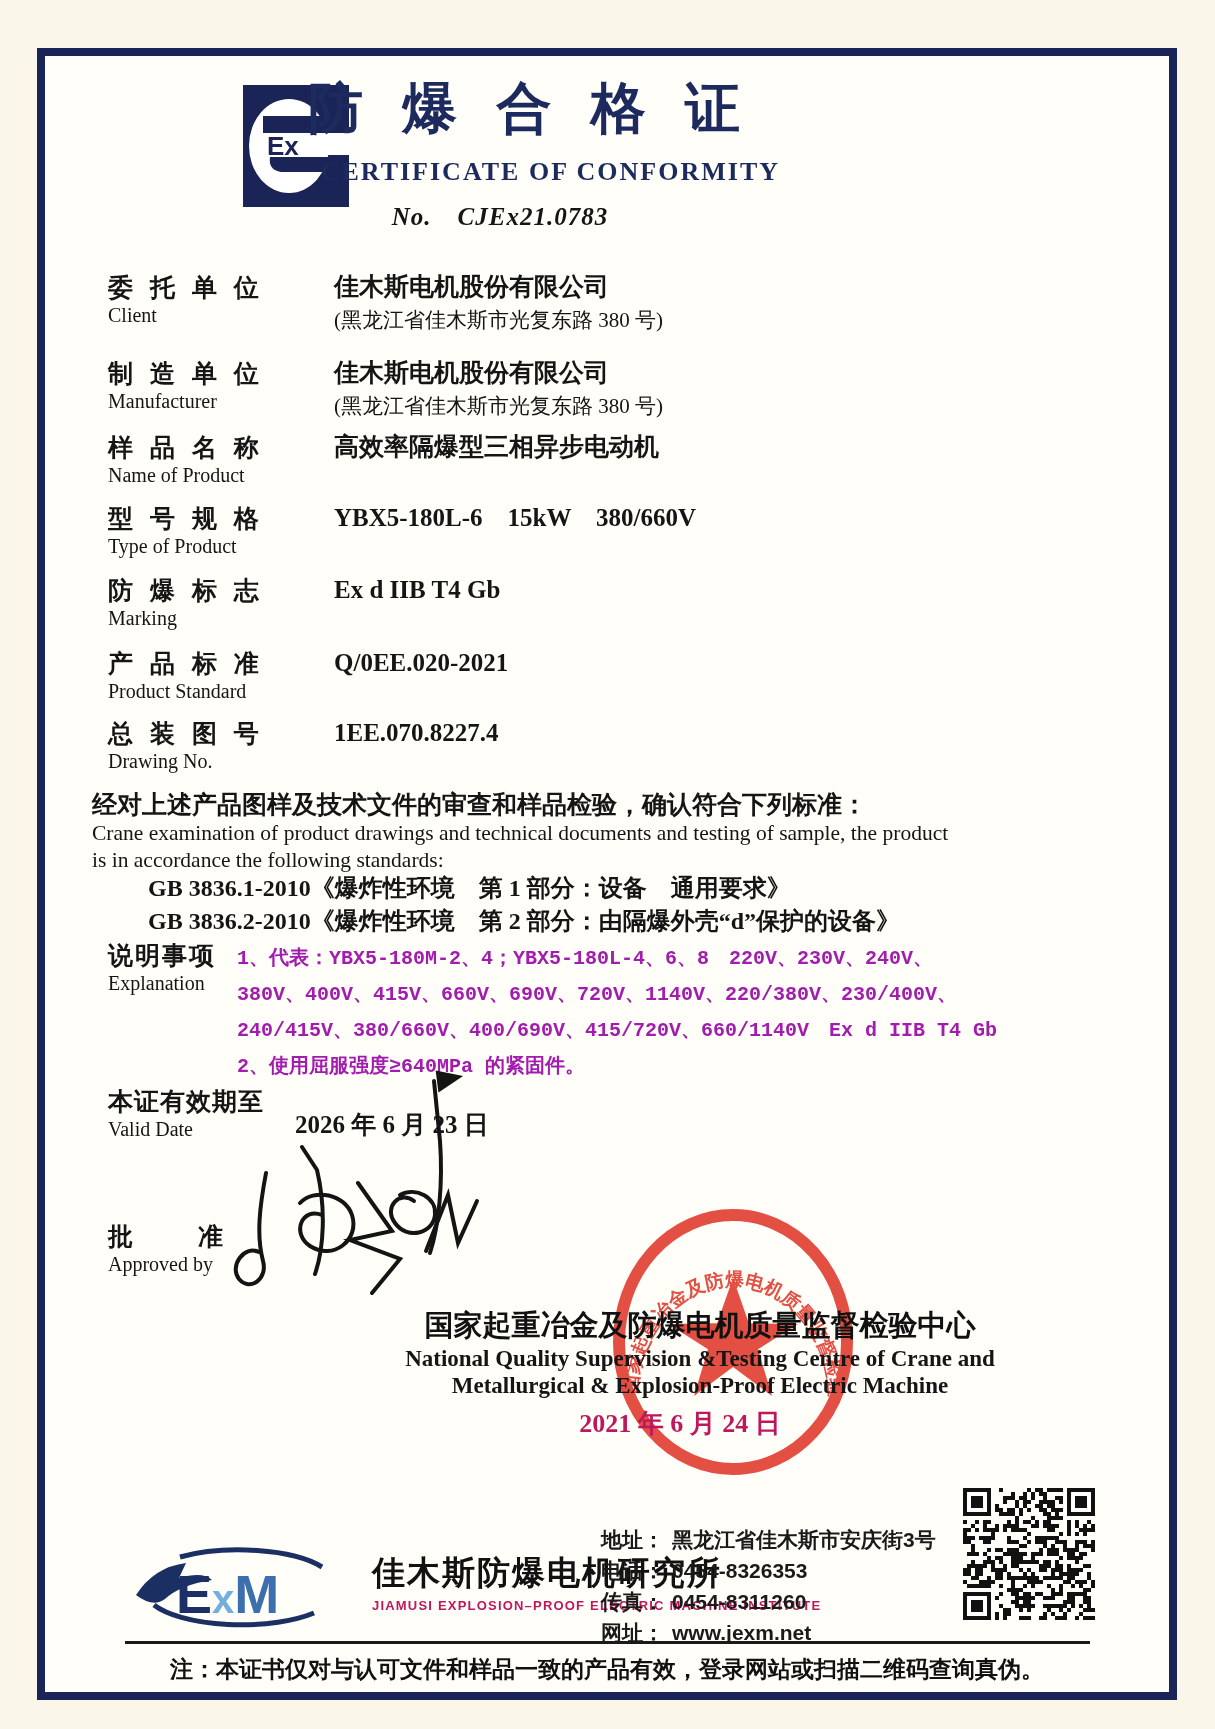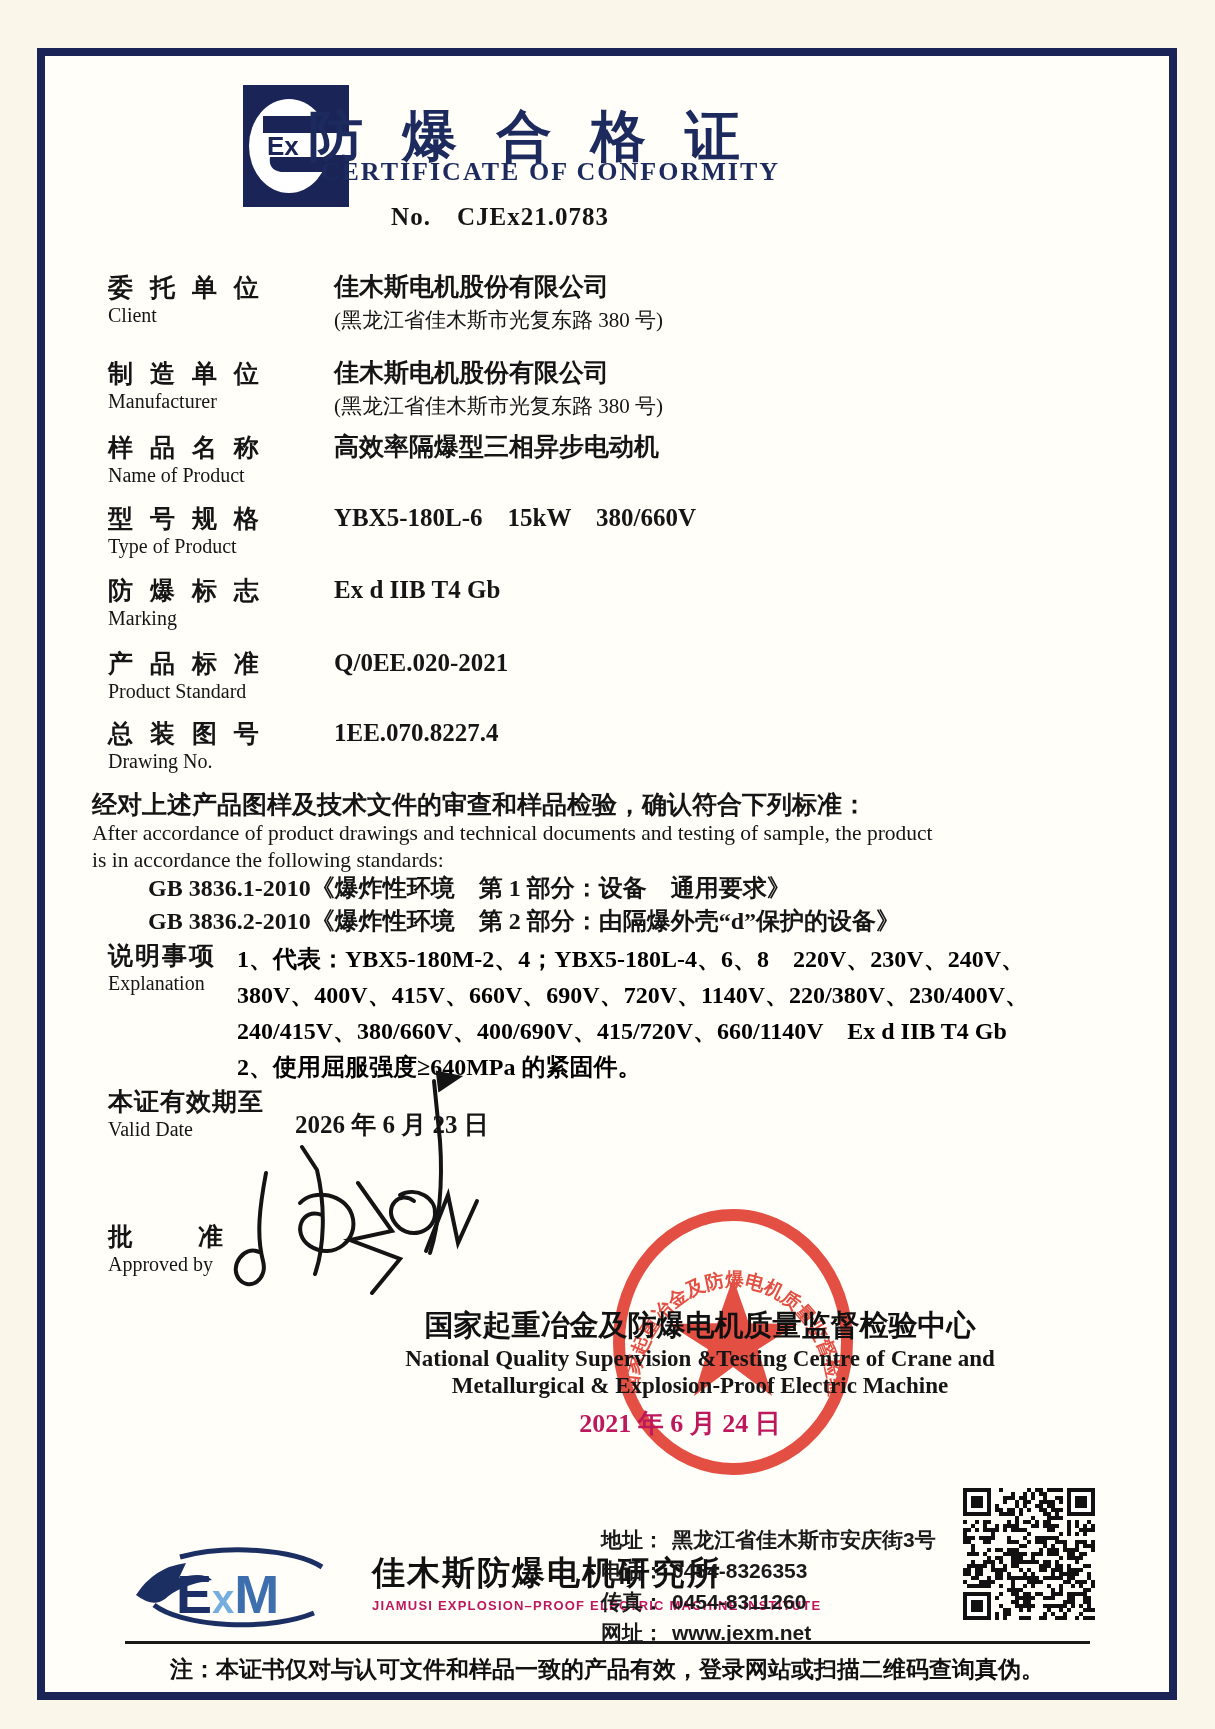--- a/index.html
+++ b/index.html
@@ -2,32 +2,32 @@
 <html><head>
 <meta charset="utf-8">
 <style>
   html,body{margin:0;padding:0;}
   body{background:#e8e6da;font-family:"Liberation Serif",serif;}
   .page{position:relative;width:1215px;height:1729px;background:#faf7ea;margin:0 auto;overflow:hidden;}
   .frame{position:absolute;left:37px;top:48px;width:1124px;height:1636px;border:8px solid #1b2456;background:#fffef8;}
   .abs{position:absolute;}
   .title-cn{font-family:"Liberation Sans",sans-serif;font-weight:700;font-size:55px;letter-spacing:12px;color:#1c2a5e;text-align:center;}
   .title-en{font-family:"Liberation Serif",serif;font-weight:700;font-size:26px;letter-spacing:2px;color:#1c2a5e;text-align:right;}
-  .no-line{font-size:25px;font-weight:600;color:#151515;text-align:center;letter-spacing:1px;}
+  .no-line{font-size:25px;font-weight:600;color:#151515;text-align:center;letter-spacing:1px;font-style:italic;}
   .no-line .num{margin-left:26px;}
   .row{position:absolute;left:108px;display:flex;width:1000px;}
   .lbl{width:226px;flex:none;}
   .lbl-cn{font-family:"Liberation Sans",sans-serif;font-weight:700;font-size:25px;letter-spacing:5px;color:#151515;line-height:30px;}
   .lbl-en{font-size:20px;color:#151515;line-height:26px;}
   .val-main{font-size:25px;font-weight:600;color:#151515;line-height:30px;}
   .val-sub{font-size:21px;color:#151515;line-height:28px;margin-top:4px;}
   .stmt-cn{font-family:"Liberation Sans",sans-serif;font-weight:700;font-size:25px;color:#151515;line-height:32px;}
   .stmt-en{font-size:21.5px;color:#151515;line-height:27px;}
   .std-line{font-size:24px;font-weight:600;color:#151515;line-height:33px;}
-  .expl-line{font-size:24px;font-weight:600;color:#000000;line-height:36px;}
+  .expl-line{font-size:20px;font-weight:600;color:#a21caf;line-height:36px;font-family:Liberation Mono, monospace;}
   .centre-cn{font-family:"Liberation Sans",sans-serif;font-weight:700;font-size:29px;color:#111;text-align:center;}
   .centre-en{font-size:23px;font-weight:600;color:#151515;text-align:center;line-height:27px;}
   .issue-date{font-size:26px;font-weight:700;color:#be185d;text-align:center;}
   .inst-cn{font-family:"Liberation Sans",sans-serif;font-weight:700;font-size:33px;color:#111;letter-spacing:2px;}
   .inst-en{font-family:"Liberation Sans",sans-serif;font-weight:600;font-size:13px;color:#be185d;letter-spacing:1.2px;margin-top:2px;}
   .contact-line{font-family:"Liberation Sans",sans-serif;font-weight:600;font-size:21px;color:#1a1a1a;line-height:31px;}
   .contact-line .c-val{margin-left:8px;}
   .divider{position:absolute;left:125px;top:1641px;width:965px;height:3px;background:#1a1a1a;}
   .note{position:absolute;left:45px;top:1654px;width:1124px;text-align:center;font-family:"Liberation Sans",sans-serif;font-weight:700;font-size:23px;color:#111;}
 </style>
@@ -40,21 +40,21 @@
   <svg class="abs" style="left:243px;top:85px;" width="106" height="122" viewBox="0 0 106 122">
     <rect x="0" y="0" width="106" height="122" fill="#1b2456"></rect>
     <ellipse cx="46" cy="61" rx="40" ry="47" fill="#ffffff"></ellipse>
     <rect x="20" y="31" width="86" height="17" fill="#1b2456"></rect>
     <rect x="72" y="48" width="34" height="22" fill="#ffffff"></rect>
     <rect x="38" y="72" width="68" height="15" fill="#1b2456"></rect>
     <path d="M38,87 q-13,-2 -11,-15 l11,0 z" fill="#1b2456"></path>
     <text x="24" y="70" font-family="Liberation Sans, sans-serif" font-weight="700" font-size="26" fill="#1b2456">Ex</text>
   </svg>
 
-  <div class="abs title-cn" style="left:280px;top:100px;width:500px;">防 爆 合 格 证</div>
+  <div class="abs title-cn" style="left:280px;top:72px;width:500px;">防 爆 合 格 证</div>
   <div class="abs title-en" style="left:280px;top:157px;width:500px;">CERTIFICATE OF CONFORMITY</div>
   <div class="abs no-line" style="left:280px;top:203px;width:440px;">
     <span>No.</span><span class="num">CJEx21.0783</span>
   </div>
 
   <div class="row" style="top:272px;">
     <div class="lbl">
         <div class="lbl-cn">委 托 单 位</div>
       <div class="lbl-en">Client</div>
       </div>
@@ -114,21 +114,21 @@
         <div class="lbl-cn">总 装 图 号</div>
       <div class="lbl-en">Drawing No.</div>
       </div>
     <div>
         <div class="val-main">1EE.070.8227.4</div>
       </div>
   </div>
 
   <div class="abs" style="left:92px;top:788px;width:1010px;">
     <div class="stmt-cn">经对上述产品图样及技术文件的审查和样品检验，确认符合下列标准：</div>
-    <div class="stmt-en">After accordance of product drawings and technical documents and testing of sample, the product</div>
+    <div class="stmt-en">Crane examination of product drawings and technical documents and testing of sample, the product</div>
     <div class="stmt-en">is in accordance the following standards:</div>
   </div>
 
   <div class="abs" style="left:148px;top:872px;width:960px;">
     <div class="std-line">GB 3836.1-2010《爆炸性环境　第 1 部分：设备　通用要求》</div>
     <div class="std-line">GB 3836.2-2010《爆炸性环境　第 2 部分：由隔爆外壳“d”保护的设备》</div>
   </div>
 
   <div class="abs" style="left:108px;top:940px;">
     <div class="lbl-cn" style="letter-spacing:2px;">说明事项</div>

